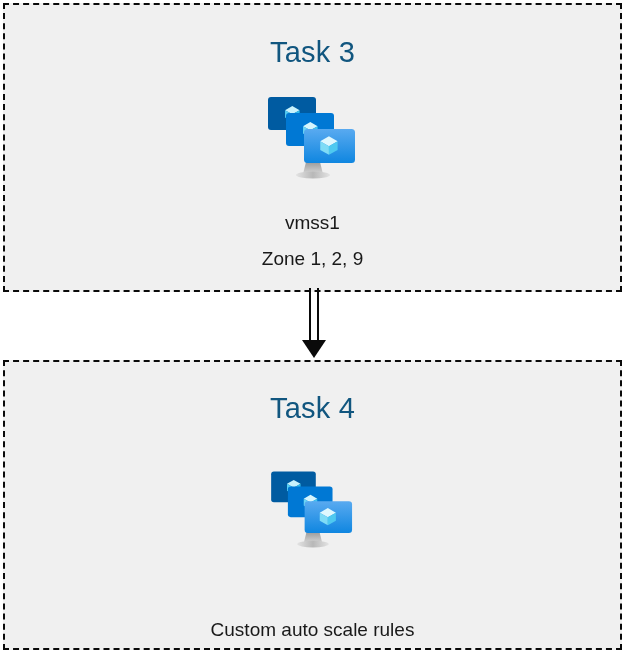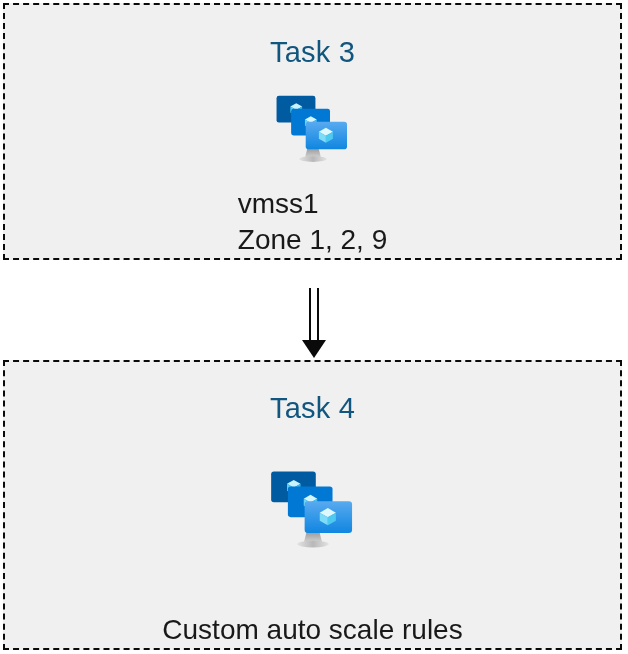--- a/index.html
+++ b/index.html
@@ -28,42 +28,43 @@
     width: 619px;
     box-sizing: border-box;
     background: #f0f0f0;
     border: 2px dashed #0a0a0a;
     display: flex;
     flex-direction: column;
     align-items: center;
   }
   #box-task3 {
     top: 3px;
-    height: 257px;
+    height: 289px;
   }
   #box-task4 {
     top: 360px;
     height: 290px;
     gap: 18px;
   }
 
   .task-title {
     color: #11567f;
     font-size: 29px;
     line-height: 34px;
     letter-spacing: 0.2px;
     white-space: nowrap;
   }
   #box-task3 .task-title { margin-top: 30px; }
   #box-task4 .task-title { margin-top: 29px; }
 
   .caption {
     color: #191919;
-    font-size: 28px;
+    font-size: 19px;
     line-height: 36px;
+    text-align: center;
     white-space: nowrap;
   }
 
   #task3-captions { margin-top: 14px; }
   #task4-captions { margin-top: 35px; }
 
   
   .vmss-icon {
     display: block;
   }

